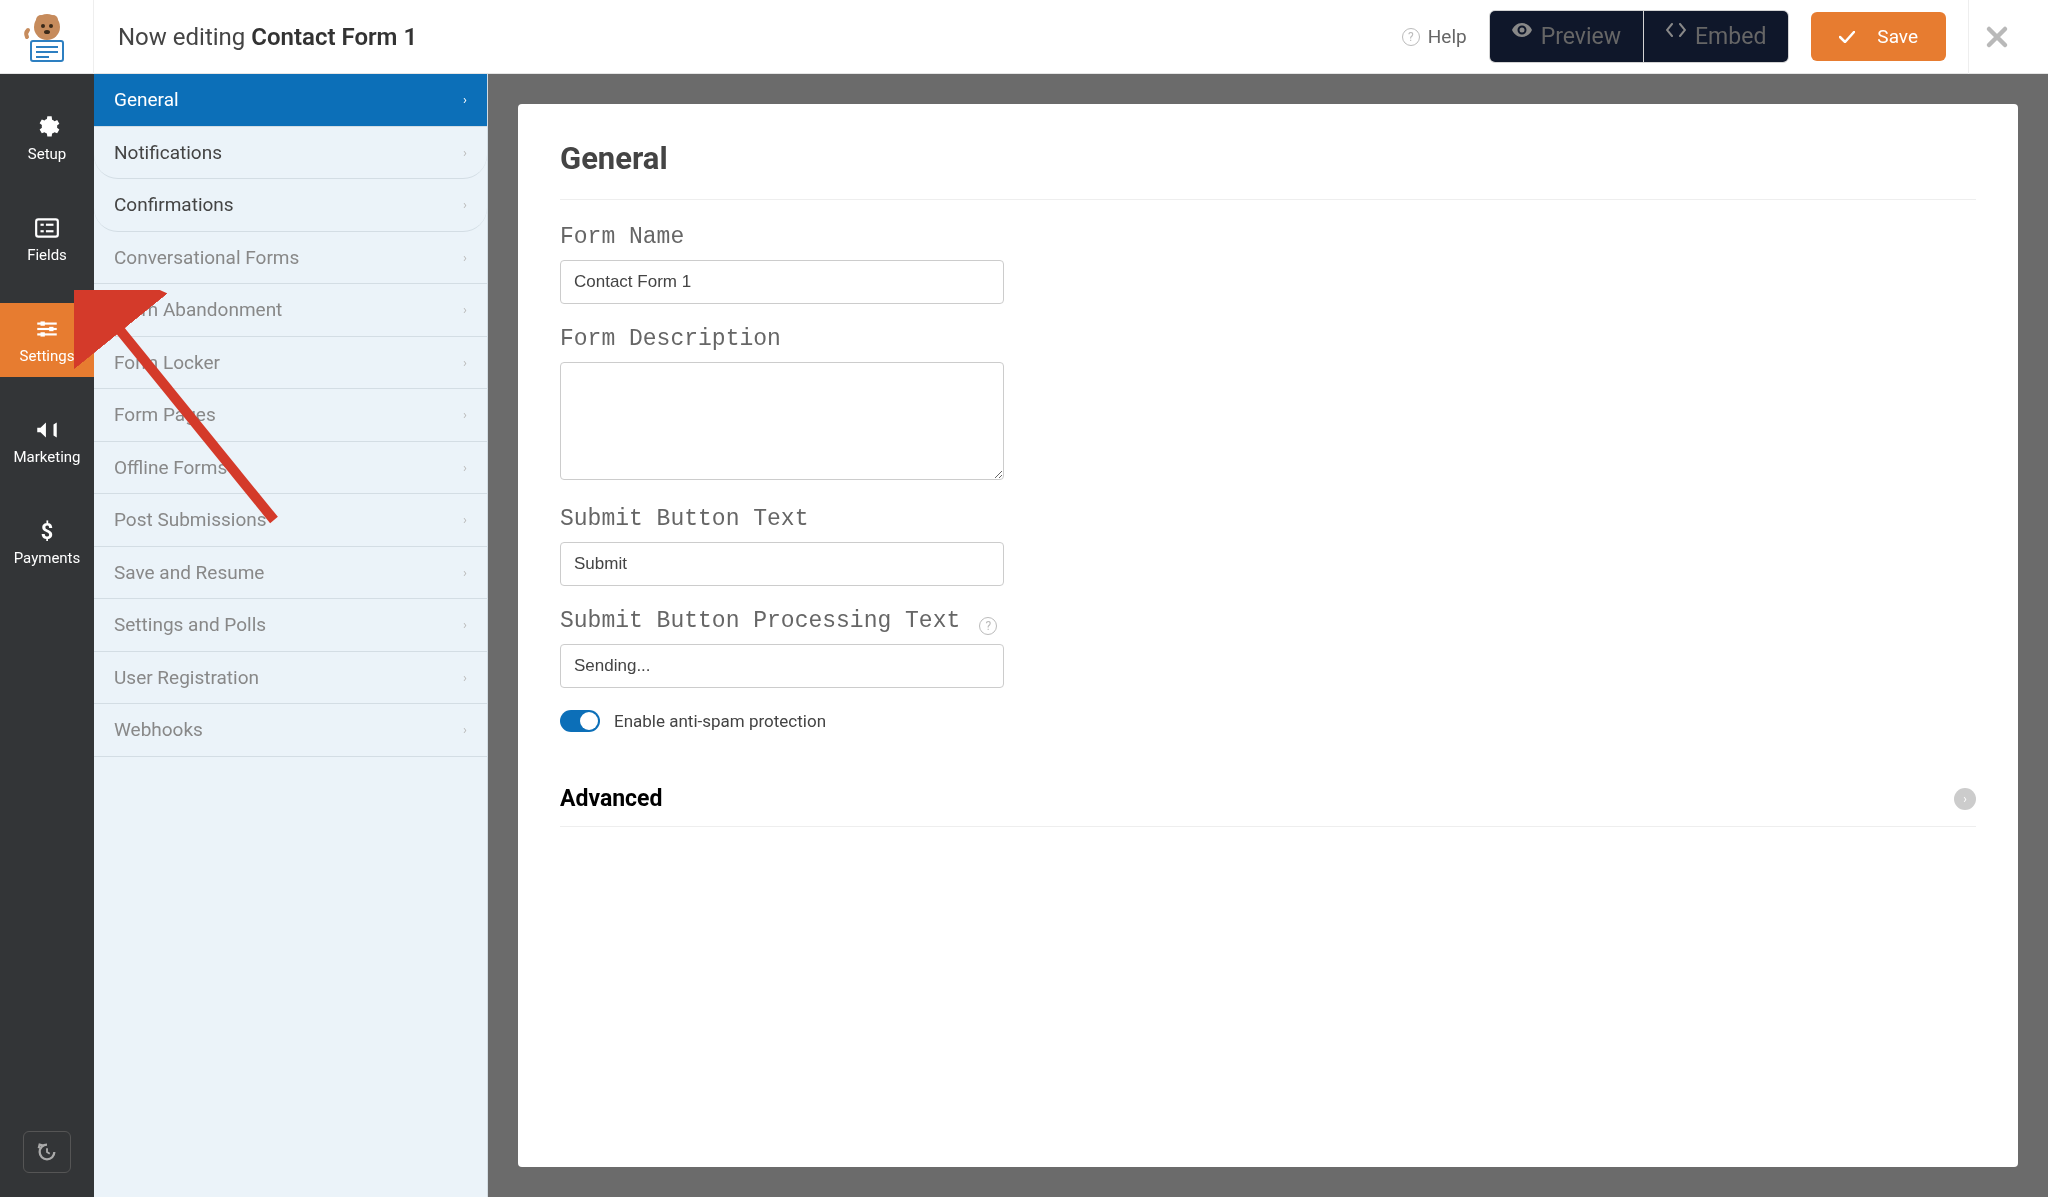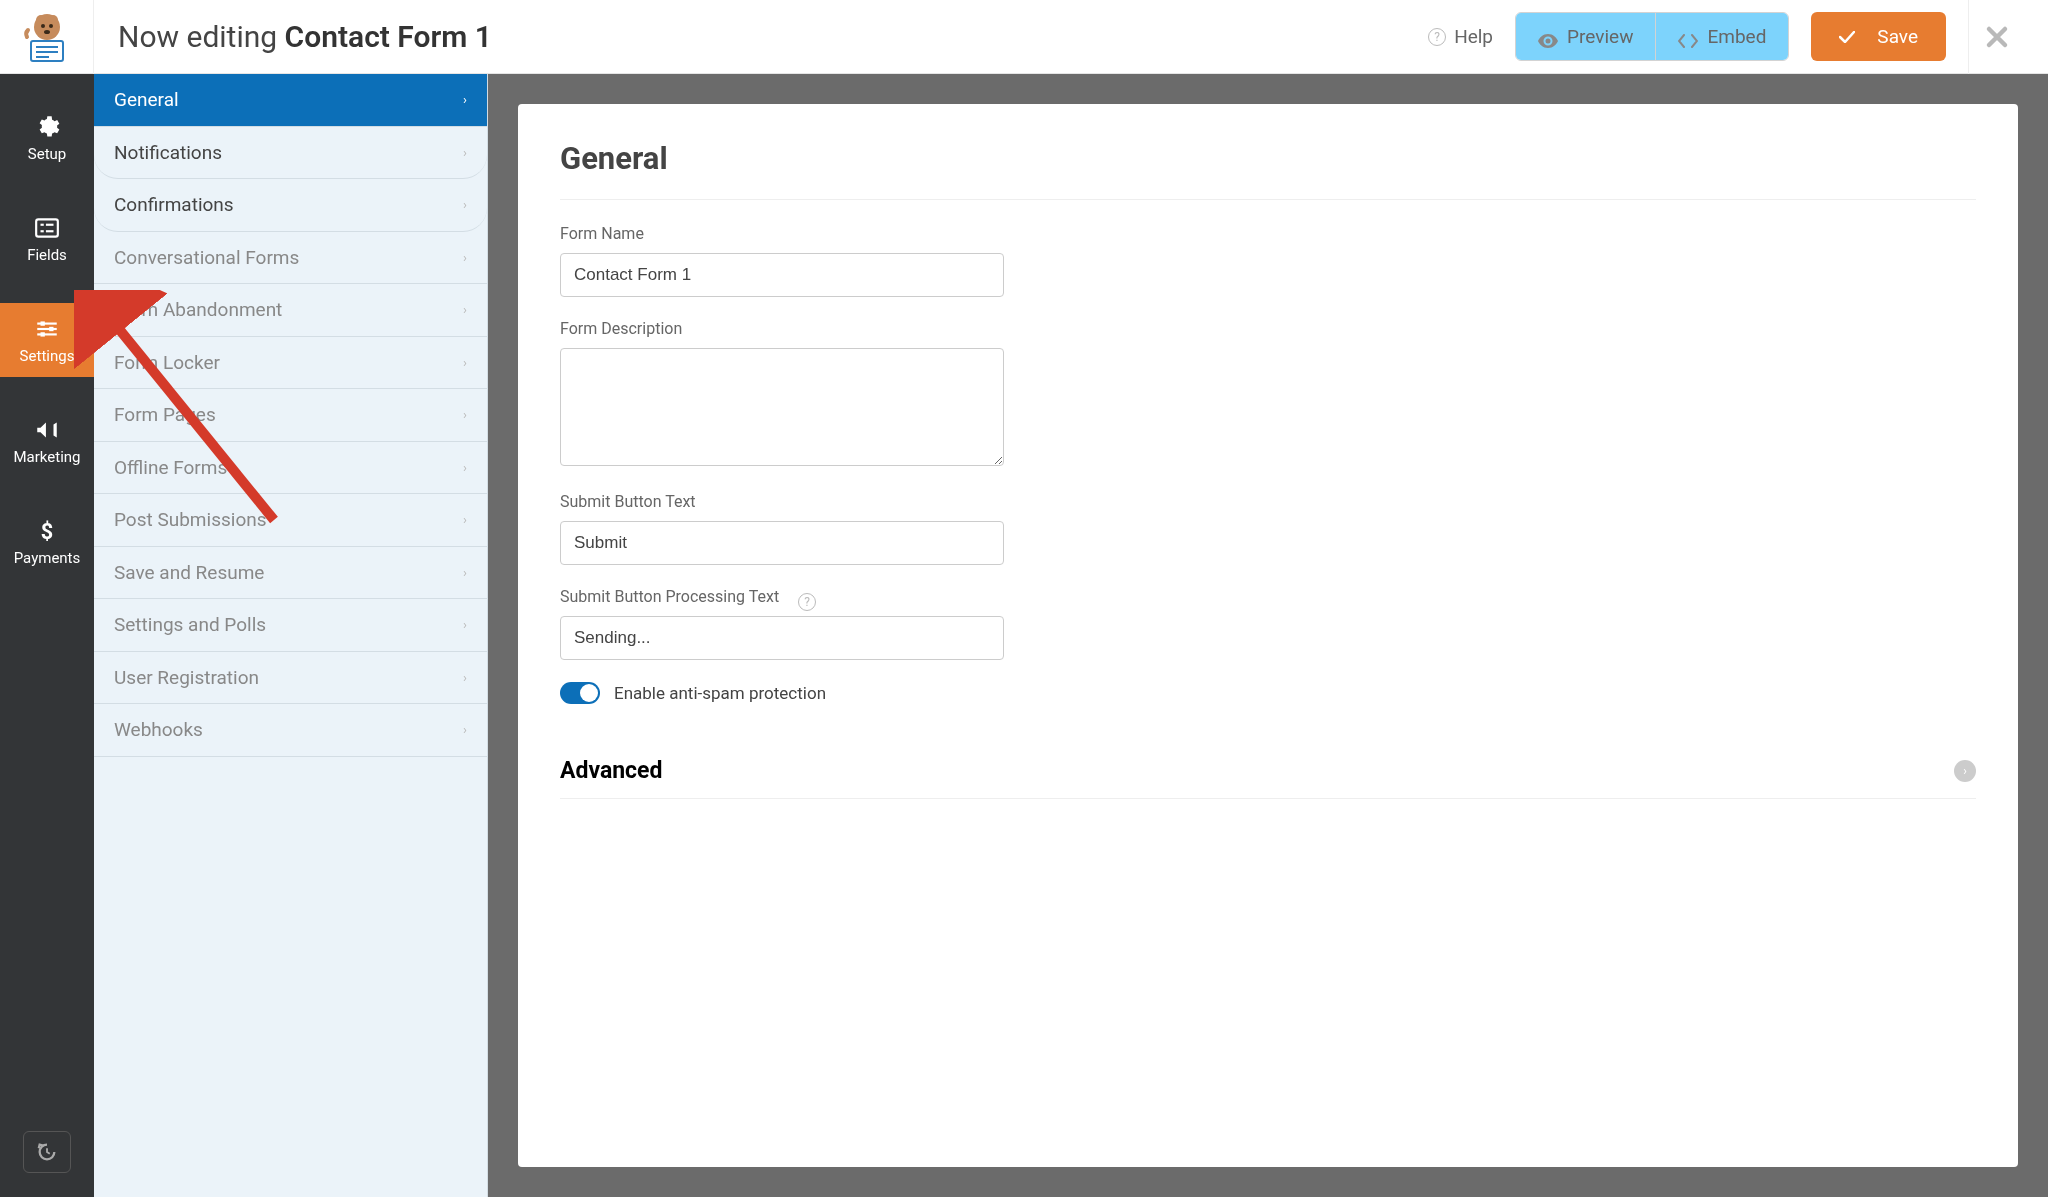--- a/index.html
+++ b/index.html
@@ -1,26 +1,26 @@
 <!DOCTYPE html>
 <html><head>
 <meta charset="utf-8">
 <style>
 * { box-sizing: border-box; margin: 0; padding: 0; }
 body { font-family: -apple-system, BlinkMacSystemFont, "Segoe UI", Roboto, sans-serif; background: #6b6b6b; height: 1197px; width: 2048px; overflow: hidden; }
 
 .topbar { height: 74px; background: #fff; display: flex; align-items: center; border-bottom: 1px solid #e5e5e5; position: relative; }
 .logo-box { width: 94px; height: 74px; display: flex; align-items: center; justify-content: center; border-right: 1px solid #eee; }
 .logo-svg { width: 56px; height: 56px; }
-.title-area { flex: 1; padding-left: 24px; color: #444; font-size: 30px; }
+.title-area { flex: 1; padding-left: 24px; color: #444; font-size: 24px; }
 .title-area strong { color: #333; font-weight: 600; }
 .top-actions { display: flex; align-items: center; gap: 22px; padding-right: 24px; }
 .help-link { display: flex; align-items: center; gap: 8px; color: #666; font-size: 19px; cursor: pointer; }
 .button-group { display: flex; border: 1px solid #d3d3d3; border-radius: 6px; overflow: hidden; }
-.button-group-item { padding: 12px 22px; display: flex; align-items: flex-end; gap: 9px; color: #666; font-size: 19px; cursor: pointer; background: #7dd3fc; }
+.button-group-item { padding: 12px 22px; display: flex; align-items: flex-start; gap: 9px; color: #666; font-size: 23px; cursor: pointer; background: #0f172a; }
 .button-group-item:first-child { border-right: 1px solid #d3d3d3; }
 .save-btn { background: #e77c30; color: #fff; padding: 13px 28px; border-radius: 6px; font-size: 19px; display: flex; align-items: center; gap: 22px; cursor: pointer; }
 .close-x { width: 56px; text-align: center; color: #b9b9b9; cursor: pointer; border-left: 1px solid #eee; height: 74px; display: flex; align-items: center; justify-content: center; }
 
 .main-row { display: flex; height: calc(1197px - 74px); }
 .nav-rail { width: 94px; background: #333537; display: flex; flex-direction: column; }
 .nav-item { height: 74px; display: flex; flex-direction: column; align-items: center; justify-content: center; gap: 5px; color: #fff; font-size: 15px; cursor: pointer; margin-top: 27px; }
 .nav-item.active { background: #e77c30; }
 .nav-item .nav-icon { width: 26px; height: 26px; }
 .history-btn { margin-top: auto; margin-bottom: 24px; align-self: center; width: 48px; height: 42px; border: 1px solid #555; border-radius: 6px; display: flex; align-items: center; justify-content: center; color: #aaa; cursor: pointer; }
@@ -29,21 +29,21 @@
 .settings-item { height: 52.5px; padding: 0 20px; display: flex; align-items: center; justify-content: space-between; border-bottom: 1px solid #d3dde4; color: #888; font-size: 19px; cursor: pointer; }
 .settings-item.active { background: #0c6fb8; color: #fff; }
 .settings-item.primary { color: #444; border-radius: 24px; }
 .chevron { color: #bbb; font-size: 13px; }
 .settings-item.active .chevron { color: #fff; }
 
 .content-area { flex: 1; padding: 30px; position: relative; }
 .panel { background: #fff; border-radius: 4px; padding: 36px 42px; height: 100%; }
 .panel h1 { font-size: 31px; color: #444; padding-bottom: 22px; border-bottom: 1px solid #eee; margin-bottom: 24px; }
 .form-row { margin-bottom: 22px; }
-.form-row label { display: block; color: #666; font-size: 16px; margin-bottom: 10px; }
+.form-row label { display: block; color: #666; font-size: 23px; margin-bottom: 10px; font-family: Liberation Mono, monospace; }
 .label-help { display: flex; align-items: center; gap: 19px; }
 .text-input { width: 444px; padding: 11px 13px; border: 1px solid #ccc; border-radius: 4px; font-size: 17px; color: #444; }
 .textarea { width: 444px; height: 118px; padding: 11px 13px; border: 1px solid #ccc; border-radius: 4px; font-size: 17px; resize: both; }
 .toggle-row { display: flex; align-items: center; gap: 14px; margin-top: 6px; }
 .toggle { width: 40px; height: 22px; background: #0c6fb8; border-radius: 11px; position: relative; cursor: pointer; }
 .toggle::after { content: ""; position: absolute; right: 2px; top: 2px; width: 18px; height: 18px; background: #fff; border-radius: 50%; }
 .toggle-label { color: #444; font-size: 17px; }
 .advanced-row { margin-top: 34px; padding: 18px 0 14px; border-top: 1px solid transparent; border-bottom: 1px solid #eee; display: flex; align-items: center; justify-content: space-between; cursor: pointer; }
 .advanced-row h2 { font-size: 23px; color: #000000; }
 .adv-chevron { width: 22px; height: 22px; border-radius: 50%; background: #ccc; color: #fff; display: flex; align-items: center; justify-content: center; font-size: 12px; }

